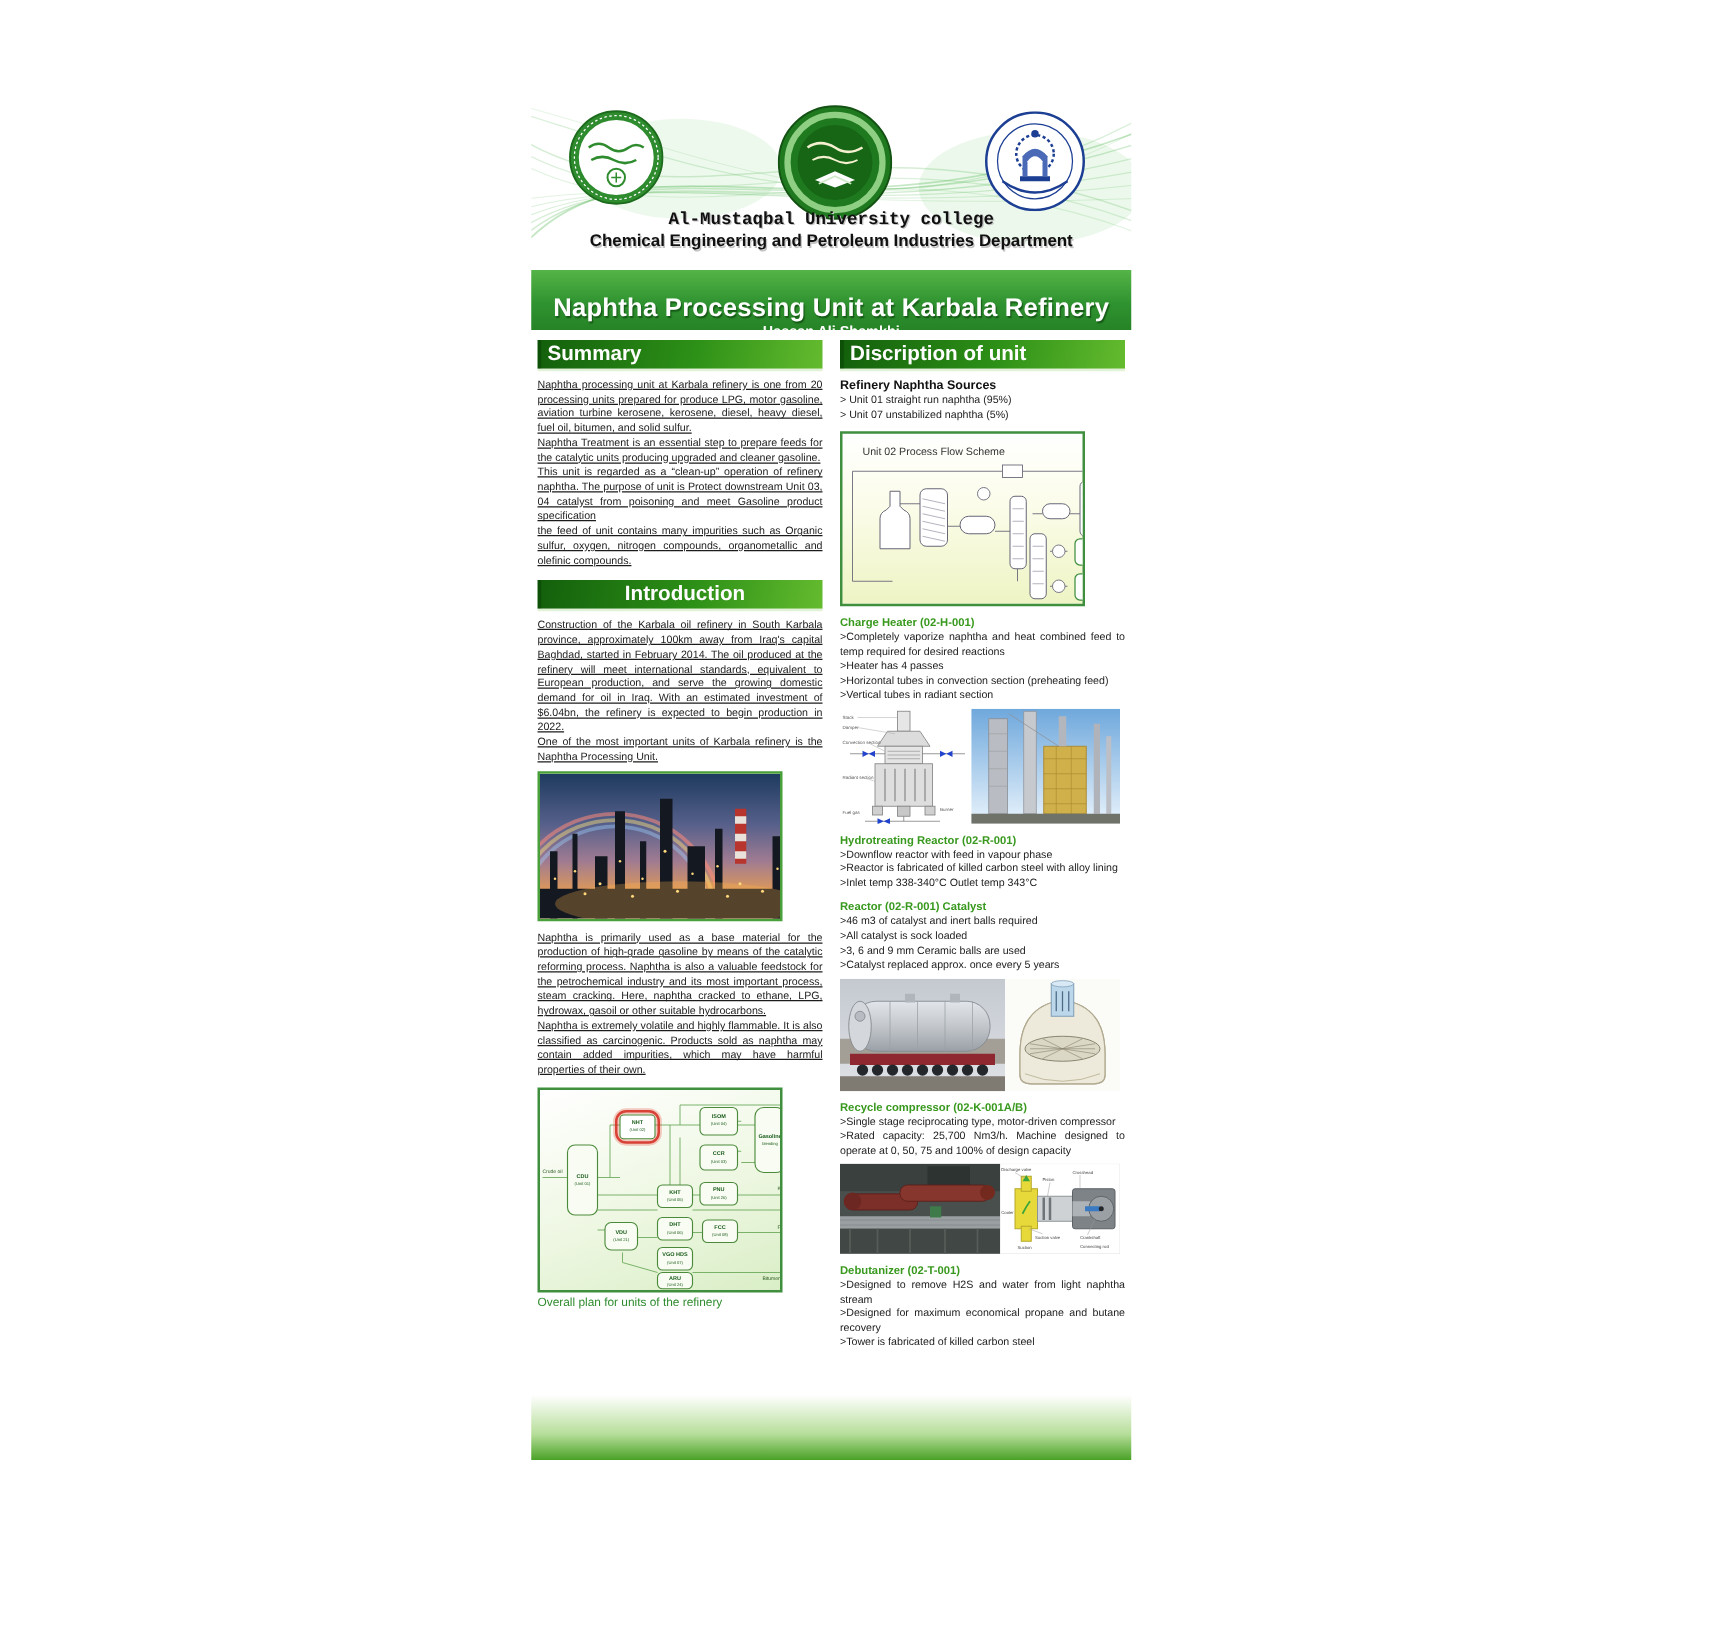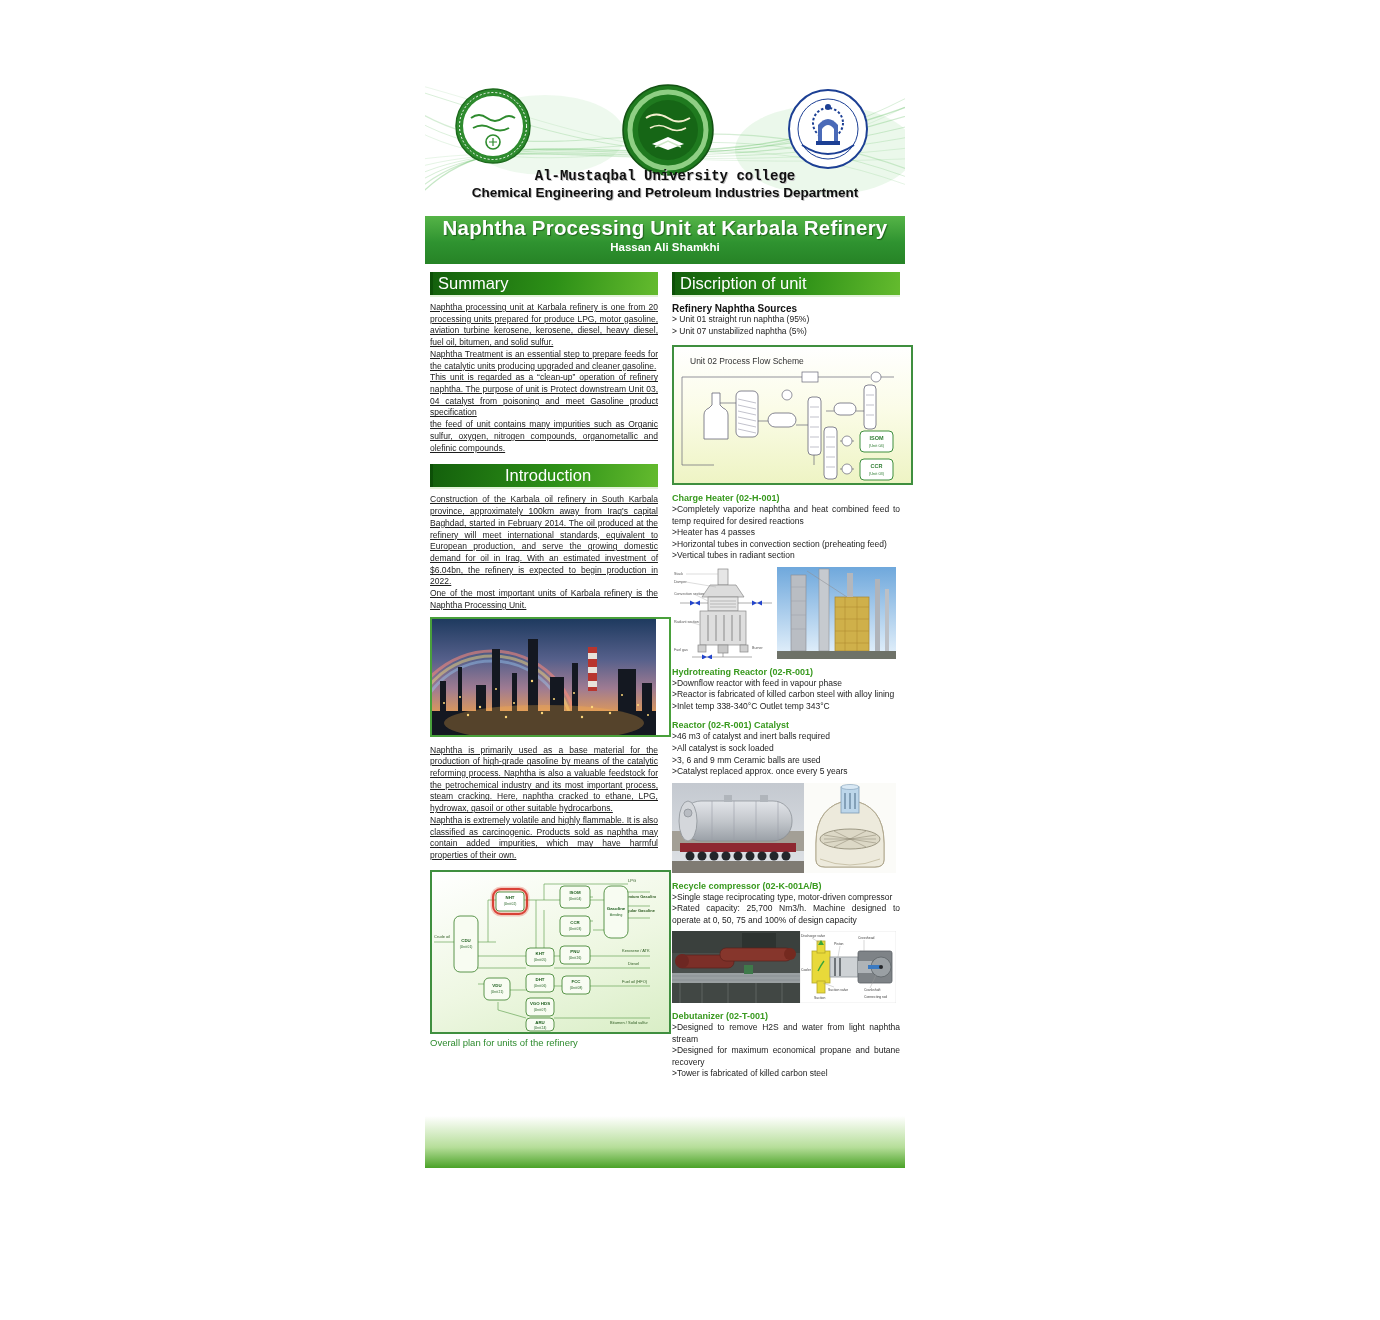--- a/index.html
+++ b/index.html
@@ -12,36 +12,36 @@
   .waves{position:absolute;left:0;top:0;width:480px;height:130px;}
   .logo{position:absolute;}
   .uni-lines{position:absolute;left:0;top:88px;width:480px;text-align:center;line-height:1.18;}
   .uni-l1{font-size:14px;font-weight:bold;color:#101010;text-shadow:1px 1px 0 #c4c4c4;font-family:Liberation Mono, monospace;}
   .uni-l2{font-size:13.5px;font-weight:bold;color:#101010;text-shadow:1px 1px 0 #c4c4c4;}
 
   .title-banner{position:absolute;left:0;top:136px;width:480px;height:48px;
      background:linear-gradient(180deg,#55b447 0%,#2f9330 55%,#268326 100%);
      text-align:center;}
   .main-title{color:#fff;font-size:20.5px;font-weight:bold;letter-spacing:.2px;
-     padding-top:0;text-shadow:1px 1px 1px rgba(0,40,0,.5);}
+     padding-top:19px;text-shadow:1px 1px 1px rgba(0,40,0,.5);}
   .author{color:#fff;font-size:11.5px;font-weight:bold;margin-top:1px;}
 
   .columns{position:absolute;left:5px;top:192px;width:470px;display:flex;gap:14px;}
   .col{width:228px;}
 
   .section-bar{height:25px;box-sizing:border-box;padding:2px 0 0 8px;
      background:linear-gradient(100deg,#135f0c 0%,#2d9017 55%,#64bb2e 100%);
      box-shadow:inset 3px 0 0 rgba(0,50,0,.35);
      border-bottom:2px solid #e2f2d8;
-     color:#fff;font-size:16.5px;font-weight:normal;}
+     color:#fff;font-size:16.5px;font-weight:bold;}
   .body-text p{margin:0;font-size:8.5px;line-height:1.38;text-align:justify;color:#1c1c1c;text-decoration:underline;}
   .body-text{margin-top:5px;}
   .mt{margin-top:10px;text-align:center;}
 
-  .framed{border:2px solid #49a03b;box-sizing:border-box;width:241px;overflow:hidden;background:#fff;}
+  .framed{border:2px solid #49a03b;box-sizing:border-box;width:196px;overflow:hidden;background:#fff;}
   .caption{color:#2e8b2e;font-size:9.5px;margin-top:3px;}
 
   .green-title{color:#38991e;font-weight:bold;font-size:9px;margin:8px 0 1px 0;}
   .src-title{font-weight:bold;font-size:10px;color:#111;margin-top:6px;}
   .bullets p{margin:0;font-size:8.5px;line-height:1.36;text-align:justify;color:#1c1c1c;}
 
   .img-row{display:flex;margin-top:5px;}
   .diag-box{background:linear-gradient(180deg,#ffffff 0%,#fbfce8 45%,#eef4c4 100%);}
   .plan-box{background:linear-gradient(160deg,#ffffff 0%,#eef7e2 55%,#d9eec6 100%);}
 

